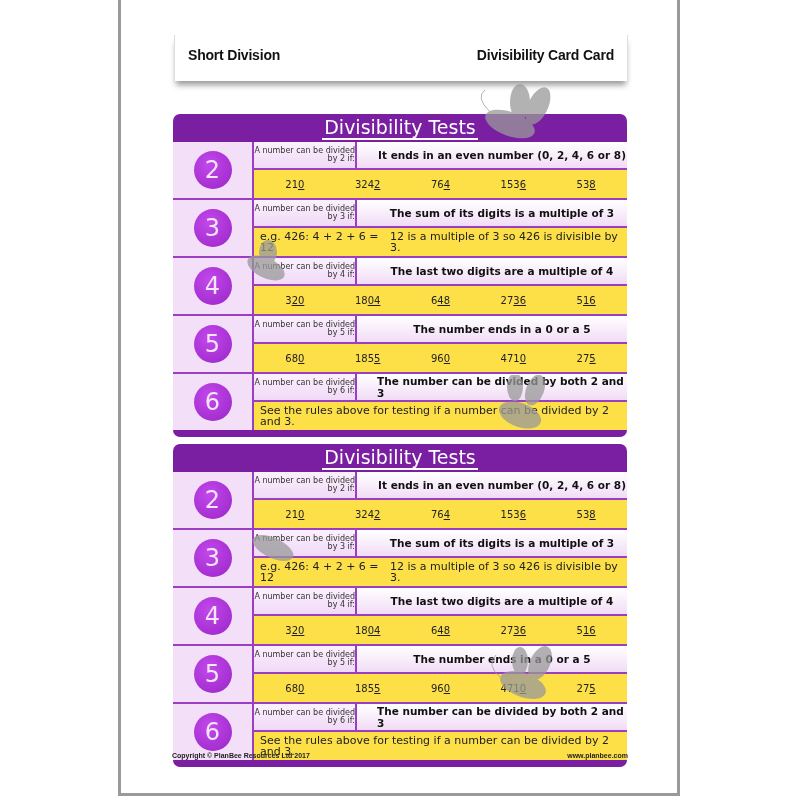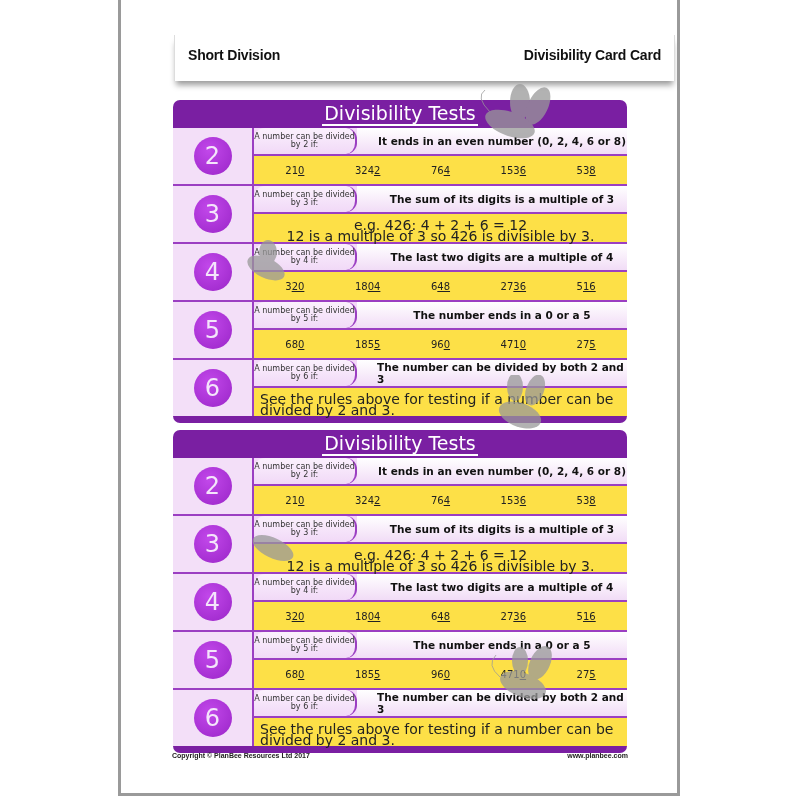--- a/index.html
+++ b/index.html
@@ -2,46 +2,46 @@
 <html><head>
 <meta charset="utf-8">
 <style>
   html, body { margin:0; padding:0; }
   body { width:800px; height:800px; background:#ffffff; position:relative; overflow:hidden;
          font-family:"DejaVu Sans", sans-serif; }
   .page { position:absolute; left:118px; top:0; width:562px; height:796px; background:#fff;
           border-left:3px solid #9a9a9a; border-right:3px solid #9a9a9a; border-bottom:3px solid #9a9a9a;
           box-sizing:border-box; }
   .header-strip { position:absolute; left:174px; top:35px; width:452px; height:46px; background:#fff;
-                  box-shadow:0 6px 6px -2px #9a9a9a; border-left:1px solid #ddd; border-right:1px solid #ddd;padding-left:47px; }
+                  box-shadow:0 6px 6px -2px #9a9a9a; border-left:1px solid #ddd; border-right:1px solid #ddd; }
   .header-left, .header-right { position:absolute; top:12px; font-family:"Liberation Sans", sans-serif;
                   font-weight:bold; font-size:14px; color:#111; letter-spacing:-0.2px; }
   .header-left { left:13px; }
   .header-right { right:13px; }
-  .card { position:absolute; left:173px; width:454px; background:#7a1fa2; border-radius:7px; overflow:hidden; }
+  .card { position:absolute; left:173px; width:454px; background:#7a1fa2; border-radius:7px; overflow:hidden;margin-top:14px; }
   .card-title { height:28px; line-height:27px; text-align:center; color:#fff; font-size:19px;
                 font-family:"DejaVu Sans", sans-serif; }
   .card-title span { border-bottom:2px solid #fff; padding:0 2px; }
   .rows { background:#f3d9f8; }
   .test-row { display:flex; height:56px; border-top:2px solid #9b3fc2; }
   .test-row:first-child { border-top:none; }
   .divisor-cell { width:79px; display:flex; align-items:center; justify-content:center; background:#f3dff8;
                   border-right:2px solid #9b3fc2; }
   .circle { width:38px; height:38px; border-radius:50%; background:radial-gradient(circle at 40% 35%, #c248ea, #9a25c8);
             color:#f4e5fb; font-size:24px; display:flex; align-items:center; justify-content:center; }
   .right-part { flex:1; display:flex; flex-direction:column; }
   .rule-line { display:flex; height:26px; border-bottom:2px solid #9b3fc2; }
-  .label-cell { width:101px; font-size:8px; line-height:8px; text-align:center; color:#333;
+  .label-cell { width:101px; font-size:8px; line-height:8px; text-align:right; color:#333;
                 display:flex; align-items:center; justify-content:center; border-right:2px solid #9b3fc2;
-                background:linear-gradient(#fbf1fd,#f1d9f7);border-radius:11px; }
+                background:linear-gradient(#fbf1fd,#f1d9f7); }
   .rule-cell { flex:1; font-size:10.5px; font-weight:bold; color:#111; display:flex; align-items:center;
                justify-content:center; background:linear-gradient(#fff,#f1dcf6);padding-left:20px; }
   .example-line { flex:1; background:#fde047; display:flex; align-items:center; justify-content:space-around;
                   font-size:10px; color:#222; padding:0 6px; }
-  .example-line.text { flex-direction:column; justify-content:flex-end; line-height:11px; font-size:14px; }
+  .example-line.text { flex-direction:row; justify-content:center; line-height:11px; font-size:11px; }
   .num u { text-decoration:underline; }
   .card-bottom { height:7px; }
   .footer-left, .footer-right { position:absolute; top:752px; font-size:7px; font-weight:bold; color:#222;
                   font-family:"Liberation Sans", sans-serif; }
   .footer-left { left:172px; }
   .footer-right { right:172px; }
   .bee { position:absolute; z-index:6; opacity:0.75; }
 </style>
 </head>
 <body>

